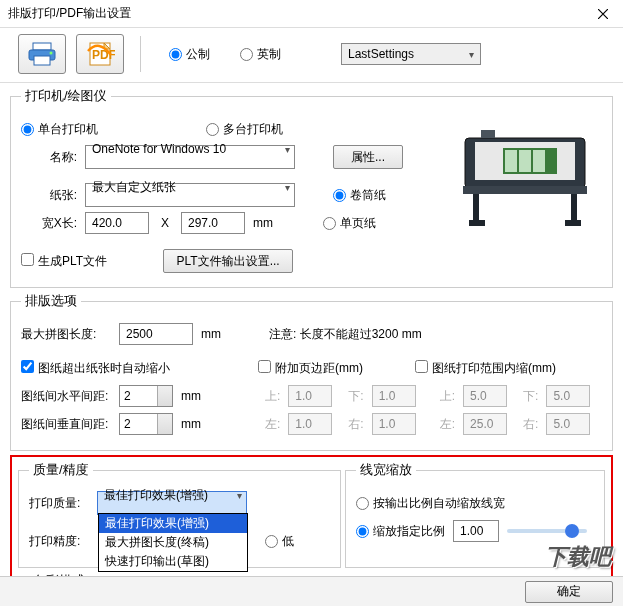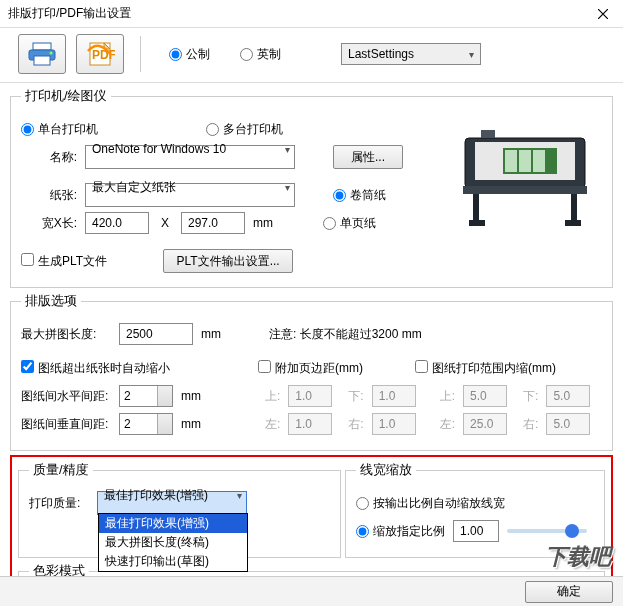--- a/index.html
+++ b/index.html
@@ -250,20 +250,28 @@
         <span style="width:60px;">打印质量:</span>
         <div class="combo dropdown-open" style="width:150px; background:#cfe3fb; border-color:#3a78d8;">
           <span>最佳打印效果(增强)</span>
           <div class="dropdown-list" style="width:150px;">
             <div class="opt sel">最佳打印效果(增强)</div>
             <div class="opt">最大拼图长度(终稿)</div>
             <div class="opt">快速打印输出(草图)</div>
           </div>
         </div>
       </div>
+      <div class="row" style="margin-top:14px;">
+        <span style="width:60px;">打印精度:</span>
+        <div style="width:150px;"></div>
+        <label class="radio" style="margin-left:10px;">
+            <input type="radio" style="">
+            <span>低</span>
+          </label>
+      </div>
     </fieldset>
     <fieldset style="width:260px; margin-left:2px;">
       <legend>线宽缩放</legend>
       <div class="row">
         <label class="radio">
             <input type="radio" style="">
             <span>按输出比例自动缩放线宽</span>
           </label>
       </div>
       <div class="row">

